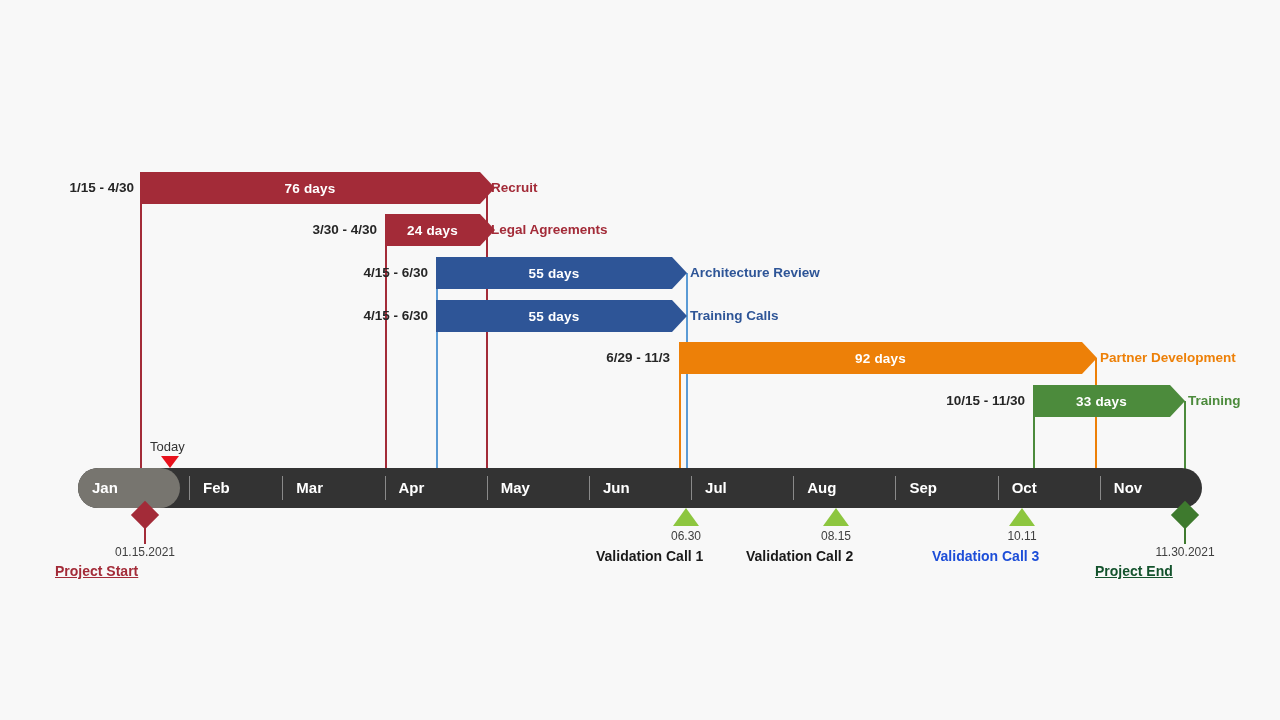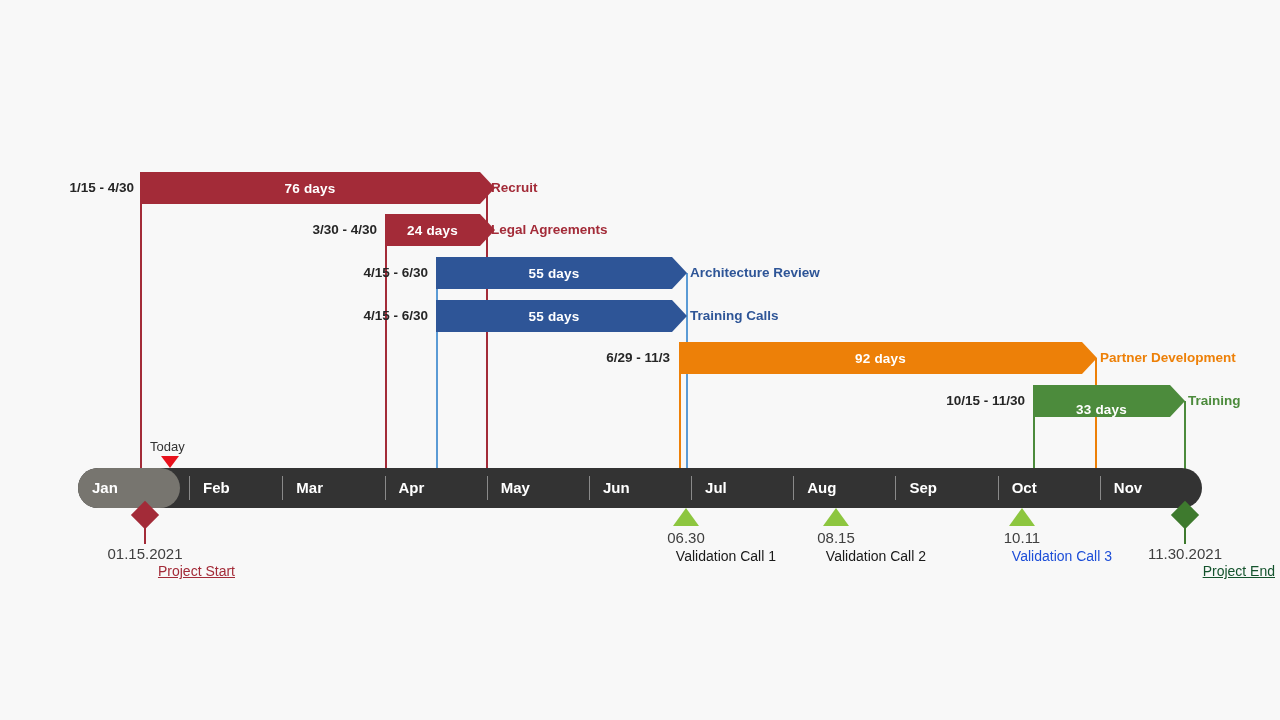--- a/index.html
+++ b/index.html
@@ -146,31 +146,31 @@
     width: 0; height: 0;
     border-left: 13px solid transparent;
     border-right: 13px solid transparent;
   }
   .ms-stem {
     position: absolute;
     width: 1.5px;
   }
   .ms-date {
     position: absolute;
-    font-size: 15px;
+    font-size: 12px;
     color: #404040;
     white-space: nowrap;
     text-align: center;
   }
   .ms-name {
     position: absolute;
     font-size: 14px;
-    font-weight: normal;
-    white-space: nowrap;
-    text-align: right;
+    font-weight: bold;
+    white-space: nowrap;
+    text-align: left;
   }
   .ms-name.underline { text-decoration: underline; }
 </style>
 </head>
 <body>
 
 <div id="canvas">
   <div id="plot">
 
     <div id="lines-layer">
@@ -222,21 +222,21 @@
         <div class="task-row" style="left: 0px; top: 342px; width: 1280px;">
           <div class="task-daterange" style="left: 592px; width: 78px;">6/29 - 11/3</div>
           <div class="task-bar" style="left: 679px; width: 403px; background: rgb(237, 128, 8);">
             <span>92 days</span>
             <span class="arrow" style="border-left: 15px solid rgb(237, 128, 8);"></span>
           </div>
           <div class="task-name" style="left: 1100px; color: rgb(237, 128, 8);">Partner Development</div>
         </div>
         <div class="task-row" style="left: 0px; top: 385px; width: 1280px;">
           <div class="task-daterange" style="left: 925px; width: 100px;">10/15 - 11/30</div>
-          <div class="task-bar" style="left: 1033px; width: 137px; background: rgb(76, 139, 60); align-items: flex-end;">
+          <div class="task-bar" style="left: 1033px; width: 137px; background: rgb(76, 139, 60);">
             <span>33 days</span>
             <span class="arrow" style="border-left: 15px solid rgb(76, 139, 60);"></span>
           </div>
           <div class="task-name" style="left: 1188px; color: rgb(76, 139, 60);">Training</div>
         </div>
       </div>
 
     <div id="today-wrap" style="left: 0px; top: 0px;">
       <div id="today-label" style="left: 150px; top: 439px;">Today</div>
       <div id="today-tri" style="left: 161px; top: 456px;"></div>

